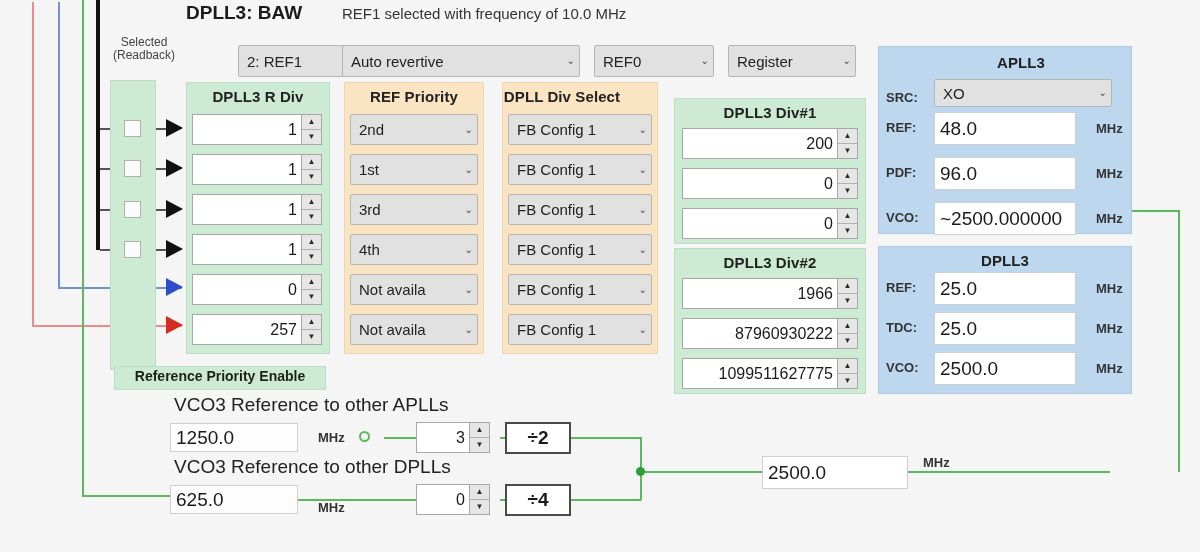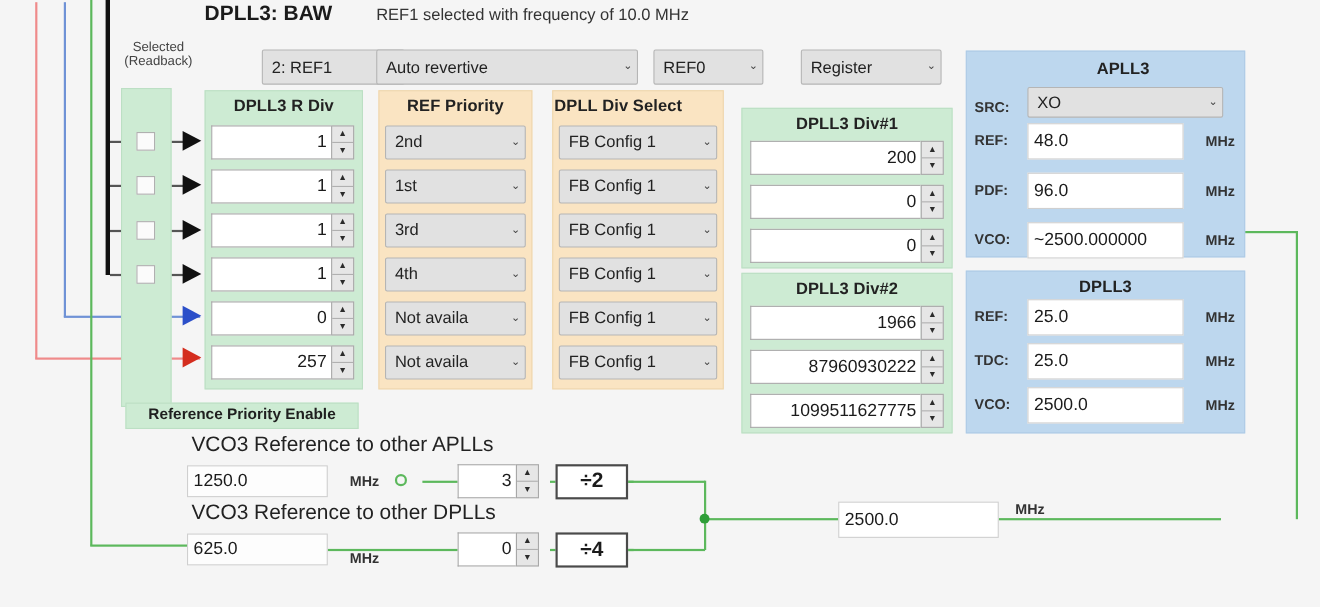--- a/index.html
+++ b/index.html
@@ -29,21 +29,21 @@
   .spin .txt{flex:1;background:#fff;border:1px solid #a8a8a8;border-right:none;
              font-size:16px;color:#1b1b1b;display:flex;align-items:center;
              justify-content:flex-end;padding:0 4px;box-sizing:border-box;
              overflow:hidden;white-space:nowrap;}
   .spin .btns{width:21px;border:1px solid #a8a8a8;background:#e6e6e6;
               display:flex;flex-direction:column;box-sizing:border-box;}
   .spin .btns div{flex:1;display:flex;align-items:center;justify-content:center;
                   font-size:8px;color:#2c2c2c;line-height:1;}
   .spin .btns div:first-child{border-bottom:1px solid #b0b0b0;}
 
-  .field{background:#fff;border:1px solid #cfcfcf;font-size:16px;
+  .field{background:#fff;border:1px solid #cfcfcf;font-size:19px;
          color:#1b1b1b;display:flex;align-items:center;padding:0 5px;
          box-sizing:border-box;white-space:nowrap;overflow:hidden;}
   .field.ro{background:#fdfdfd;}
 
   .unit{font-size:13px;font-weight:bold;color:#333;padding-left:12px;}
   .lbl{font-size:13px;font-weight:bold;color:#333;}
 
   .chk{width:17px;height:17px;background:#fbfbfb;border:1px solid #b0b0b0;}
 
   .divbox{border:2px solid #4a4a4a;background:#fff;display:flex;
@@ -125,21 +125,21 @@
   <div class="abs sub" style="left:342px;top:5px;">REF1 selected with frequency of 10.0 MHz</div>
 
   <div class="abs combo" style="left:194px;top:45px;width:130px;height:32px;margin-left:44px;">
     <span class="cv">2: REF1</span>
     <span class="car">⌄</span>
   </div>
   <div class="abs combo" style="left:342px;top:45px;width:238px;height:32px;">
     <span class="cv">Auto revertive</span>
     <span class="car">⌄</span>
   </div>
-  <div class="abs combo" style="left:594px;top:45px;width:100px;height:32px;">
+  <div class="abs combo" style="left:594px;top:45px;width:120px;height:32px;">
     <span class="cv">REF0</span>
     <span class="car">⌄</span>
   </div>
   <div class="abs combo" style="left:728px;top:45px;width:128px;height:32px;">
     <span class="cv">Register</span>
     <span class="car">⌄</span>
   </div>
 
   <div class="abs panel-green" style="left:110px;top:80px;width:46px;height:290px;"></div>
   <div class="abs chk" style="left:124px;top:120px;"></div>

